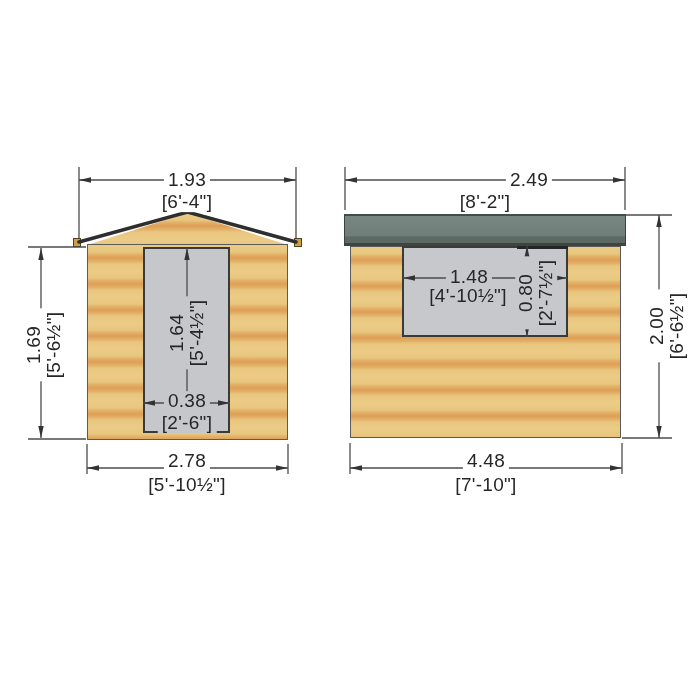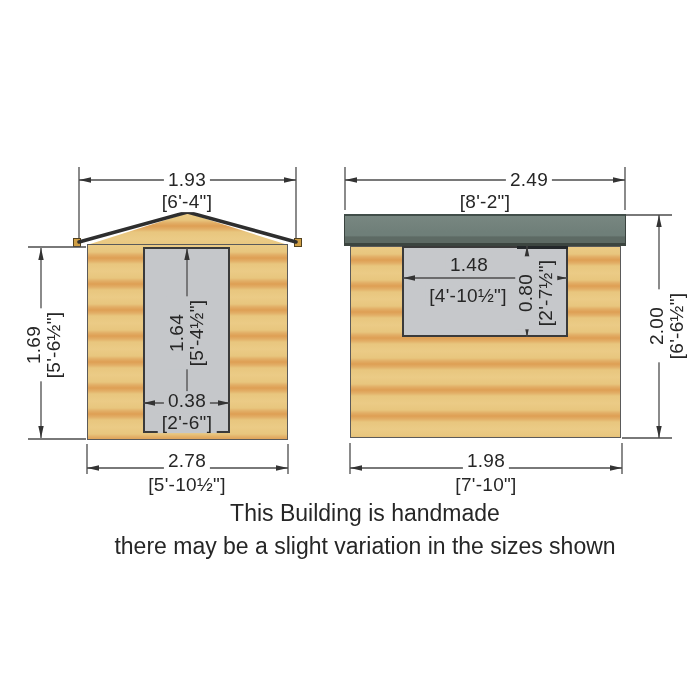--- a/index.html
+++ b/index.html
@@ -122,34 +122,30 @@
 
   <div class="hlabel bg-door" style="left:187px;top:401px;">0.38</div>
   <div class="hlabel bg-door" style="left:187px;top:423px;">[2'-6"]</div>
 
   <div class="hlabel bg-white" style="left:187px;top:461px;">2.78</div>
   <div class="hlabel bg-white" style="left:187px;top:485px;">[5'-10½"]</div>
 
   <div class="hlabel bg-white" style="left:485px;top:180px;margin-left:44px;">2.49</div>
   <div class="hlabel bg-white" style="left:485px;top:202px;">[8'-2"]</div>
 
-  <div class="hlabel bg-window" style="left:469px;top:265px;text-align:right;">1.48</div>
+  <div class="hlabel bg-window" style="left:469px;top:277px;text-align:right;">1.48</div>
   <div class="hlabel bg-window" style="left:468px;top:296px;">[4'-10½"]</div>
 
   <div class="vlabel bg-window" style="left:536px;top:293px;">
     <div>0.80</div>
     <div>[2'-7½"]</div>
   </div>
 
   <div class="vlabel bg-white" style="left:667px;top:326px;">
     <div>2.00</div>
     <div>[6'-6½"]</div>
   </div>
 
-  <div class="hlabel bg-white" style="left:486px;top:461px;">1.98</div>
+  <div class="hlabel bg-white" style="left:486px;top:461px;">4.48</div>
   <div class="hlabel bg-white" style="left:486px;top:485px;">[7'-10"]</div>
 
-  <div class="note">
-    <div>This Building is handmade</div>
-    <div>there may be a slight variation in the sizes shown</div>
-  </div>
 
 </div>
 
 </body></html>

